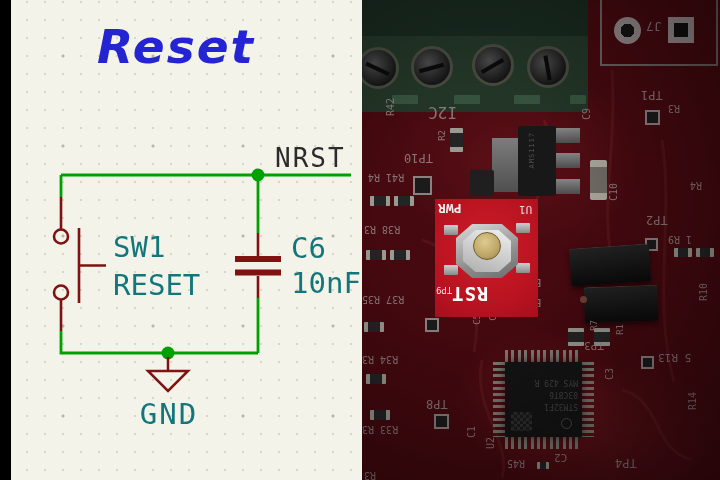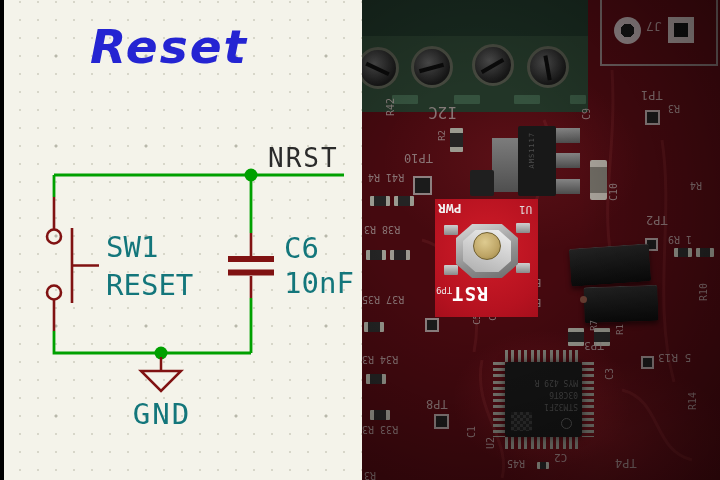--- a/index.html
+++ b/index.html
@@ -6,21 +6,21 @@
     --schematic-bg:#f4f3ea; --wire-green:#00a000; --symbol-maroon:#801212;
     --label-teal:#13767b; --title-blue:#2424d2; --net-black:#2b2b2b;
     --pcb-dim:#45090f; --pcb-bright:#c01724; --silk-dim:#948686; --silk-bright:#f5f2f2;
   }
   *{margin:0;padding:0;box-sizing:border-box;}
   body{width:720px;height:480px;overflow:hidden;font-family:"DejaVu Sans",sans-serif;background:#000;}
   #stage{position:relative;width:720px;height:480px;}
 
   
   #schematic{
-    position:absolute;left:4px;top:0;width:362px;height:480px;
+    position:absolute;left:11px;top:0;width:362px;height:480px;
     background-color:var(--schematic-bg);
     background-image:
       radial-gradient(circle,#b8b8aa 1.3px,rgba(0,0,0,0) 1.8px),
       radial-gradient(circle,#d7d6c9 1px,rgba(0,0,0,0) 1.4px);
     background-size:90px 90px,18px 18px;
     background-position:7px 11px,7px 11px;
     text-decoration:underline;
   }
   #schematic svg{position:absolute;left:0;top:0;}
   .sch-label{font-family:"DejaVu Sans Mono",monospace;}

